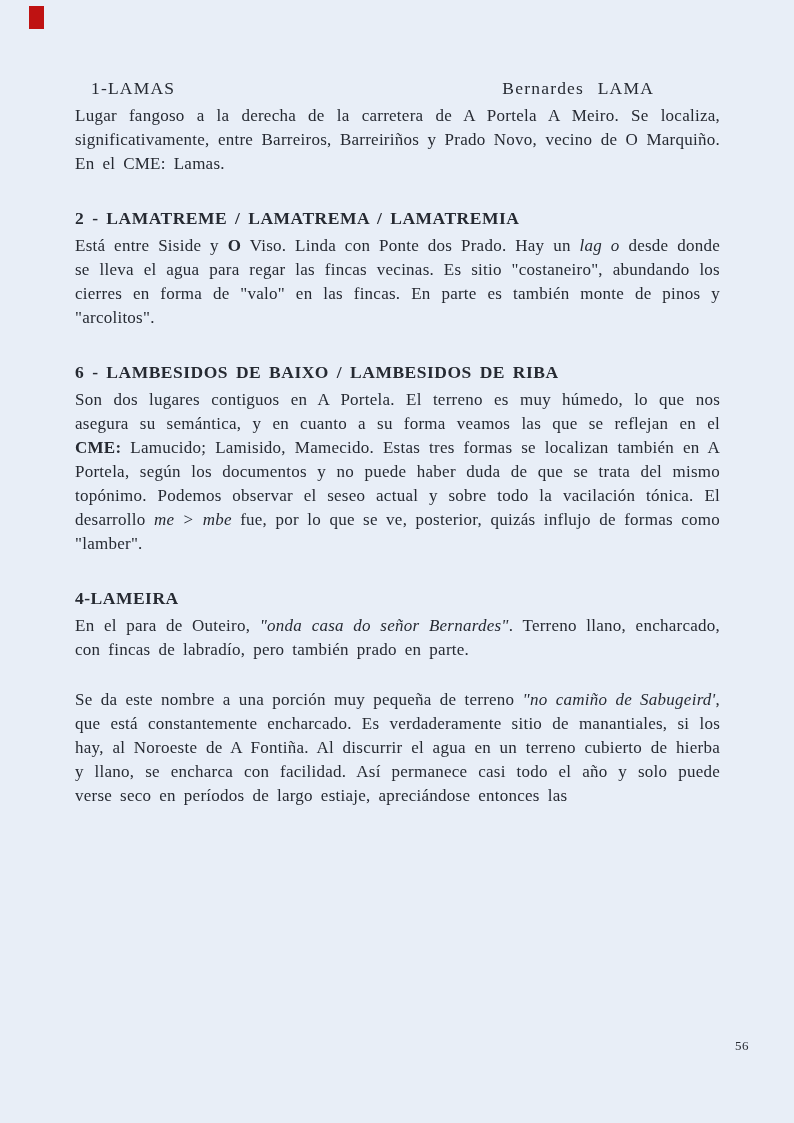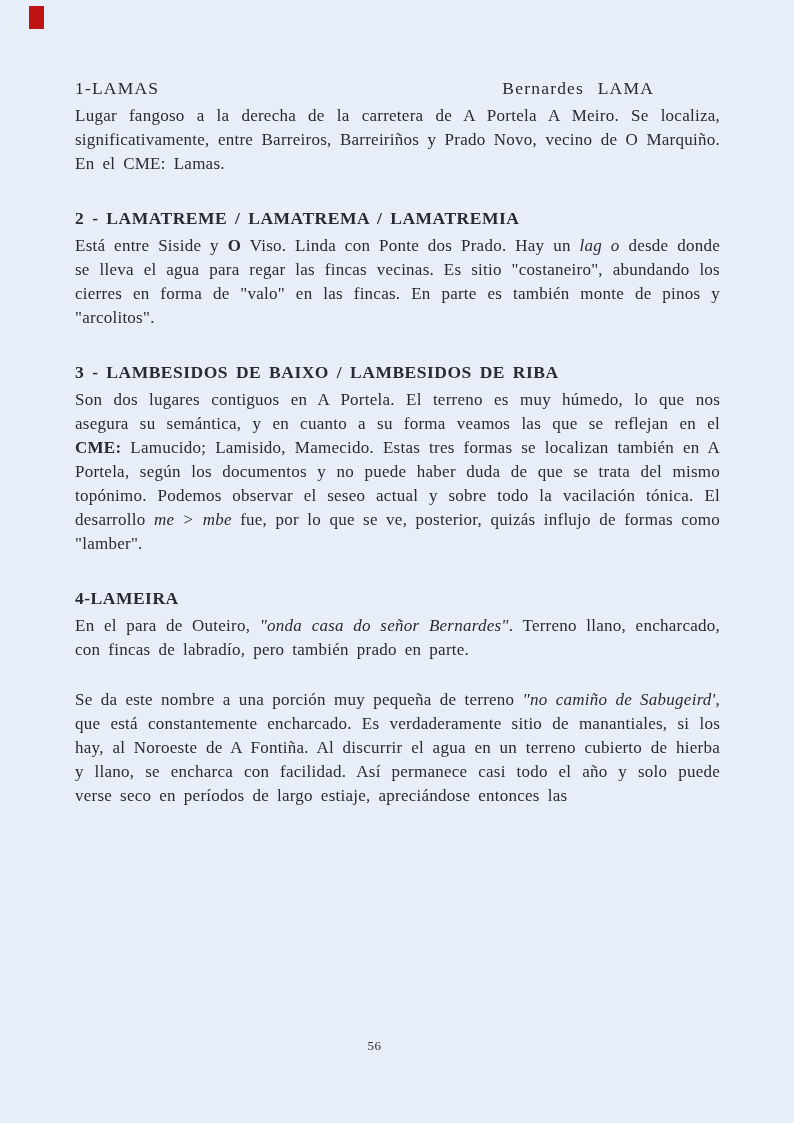--- a/index.html
+++ b/index.html
@@ -35,20 +35,21 @@
     width: 645px;
   }
   section {
     margin: 0 0 26px 0;
   }
   .h-row {
     display: flex;
     justify-content: space-between;
     align-items: flex-start;
     line-height: 32px;
+    margin-left: 16px;
   }
   h2 {
     font-size: 17.5px;
     font-weight: bold;
     margin: 0;
     line-height: 32px;
     letter-spacing: 0.5px;
     word-spacing: 3px;
   }
   h2.plain {
@@ -70,21 +71,21 @@
     letter-spacing: 0.25px;
     word-spacing: 3.5px;
   }
   .italic { font-style: italic; margin-top: 27px; }
   .bold { font-weight: bold; }
   .page-number {
     position: absolute;
     top: 1038px;
     left: 0;
     width: 749px;
-    text-align: center;
+    text-align: right;
     font-size: 13px;
     letter-spacing: 0.5px;
   }
 </style>
 </head>
 <body>
 
 <div class="page">
 
   <div class="red-mark"></div>
@@ -102,21 +103,21 @@
     </section>
 
     <section>
       <h2>2 - LAMATREME / LAMATREMA / LAMATREMIA</h2>
       <p class="bodytext">
         <span>Está entre Siside y </span><span class="bold">O</span><span> Viso. Linda con Ponte dos Prado. Hay un </span><span class="italic">lag o</span><span> desde donde se lleva el agua para regar las fincas vecinas. Es sitio "costaneiro", abundando los cierres en forma de "valo" en las fincas. En parte es también monte de pinos y "arcolitos".</span>
       </p>
     </section>
 
     <section>
-      <h2>3 - LAMBESIDOS DE BAIXO / LAMBESIDOS DE RIBA</h2>
+      <h2>6 - LAMBESIDOS DE BAIXO / LAMBESIDOS DE RIBA</h2>
       <p class="bodytext">
         <span>Son dos lugares contiguos en A Portela. El terreno es muy húmedo, lo que nos asegura su semántica, y en cuanto a su forma veamos las que se reflejan en el </span><span class="bold">CME:</span><span> Lamucido; Lamisido, Mamecido. Estas tres formas se localizan también en A Portela, según los documentos y no puede haber duda de que se trata del mismo topónimo. Podemos observar el seseo actual y sobre todo la vacilación tónica. El desarrollo </span><span class="italic">me &gt; mbe</span><span> fue, por lo que se ve, posterior, quizás influjo de formas como "lamber".</span>
       </p>
     </section>
 
     <section>
       <h2>4-LAMEIRA</h2>
       <p class="bodytext">
         <span>En el para de Outeiro, </span><span class="italic">"onda casa do señor Bernardes"</span><span>. Terreno llano, encharcado, con fincas de labradío, pero también prado en parte.</span>
       </p>

